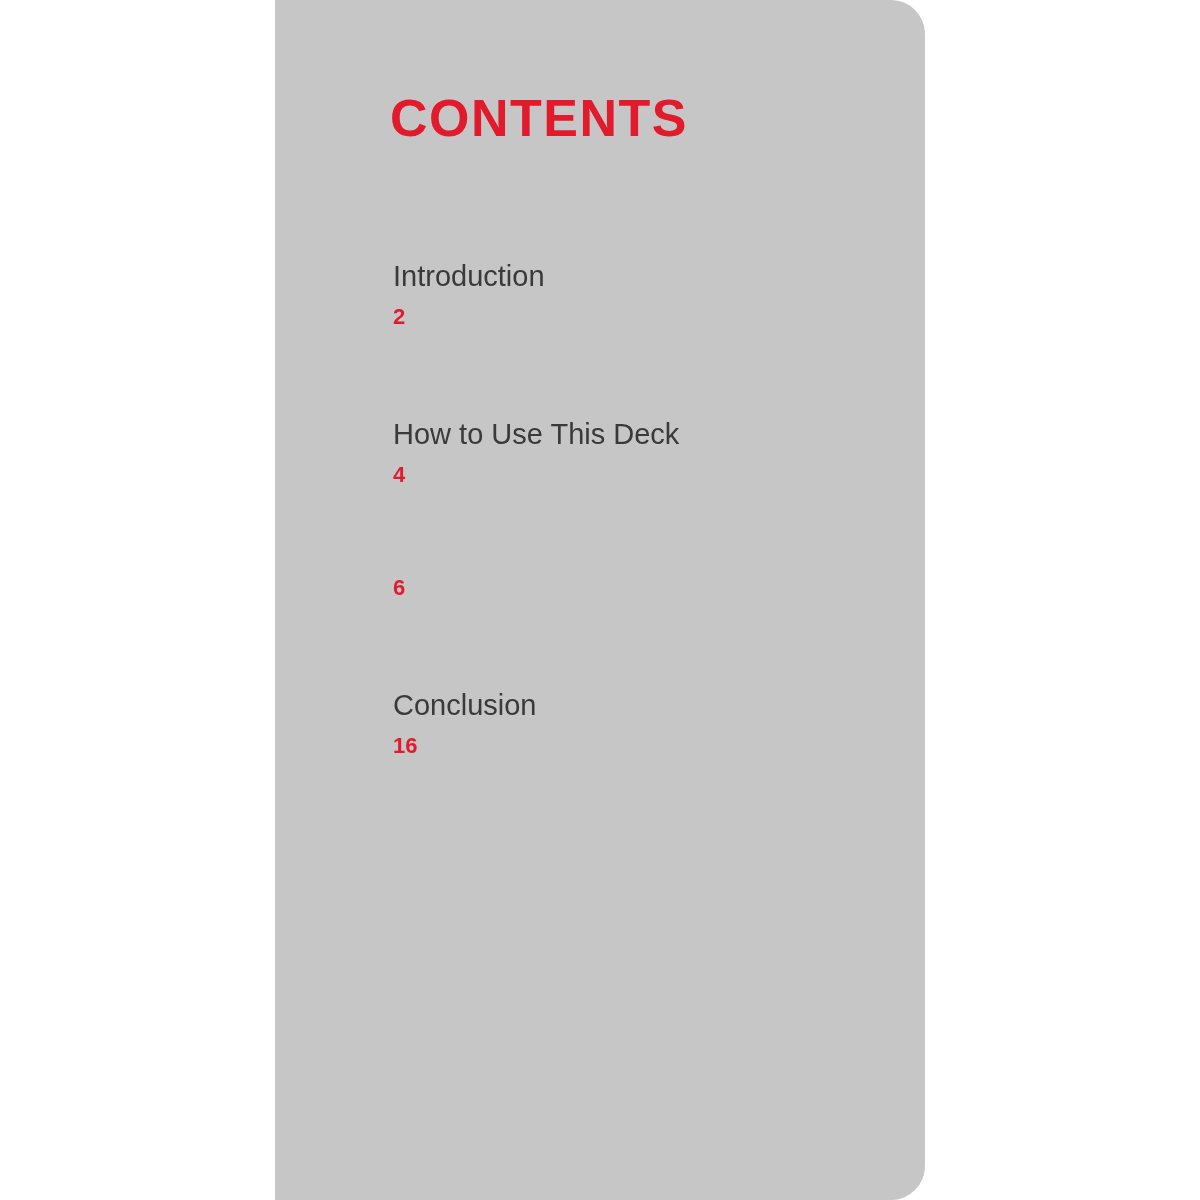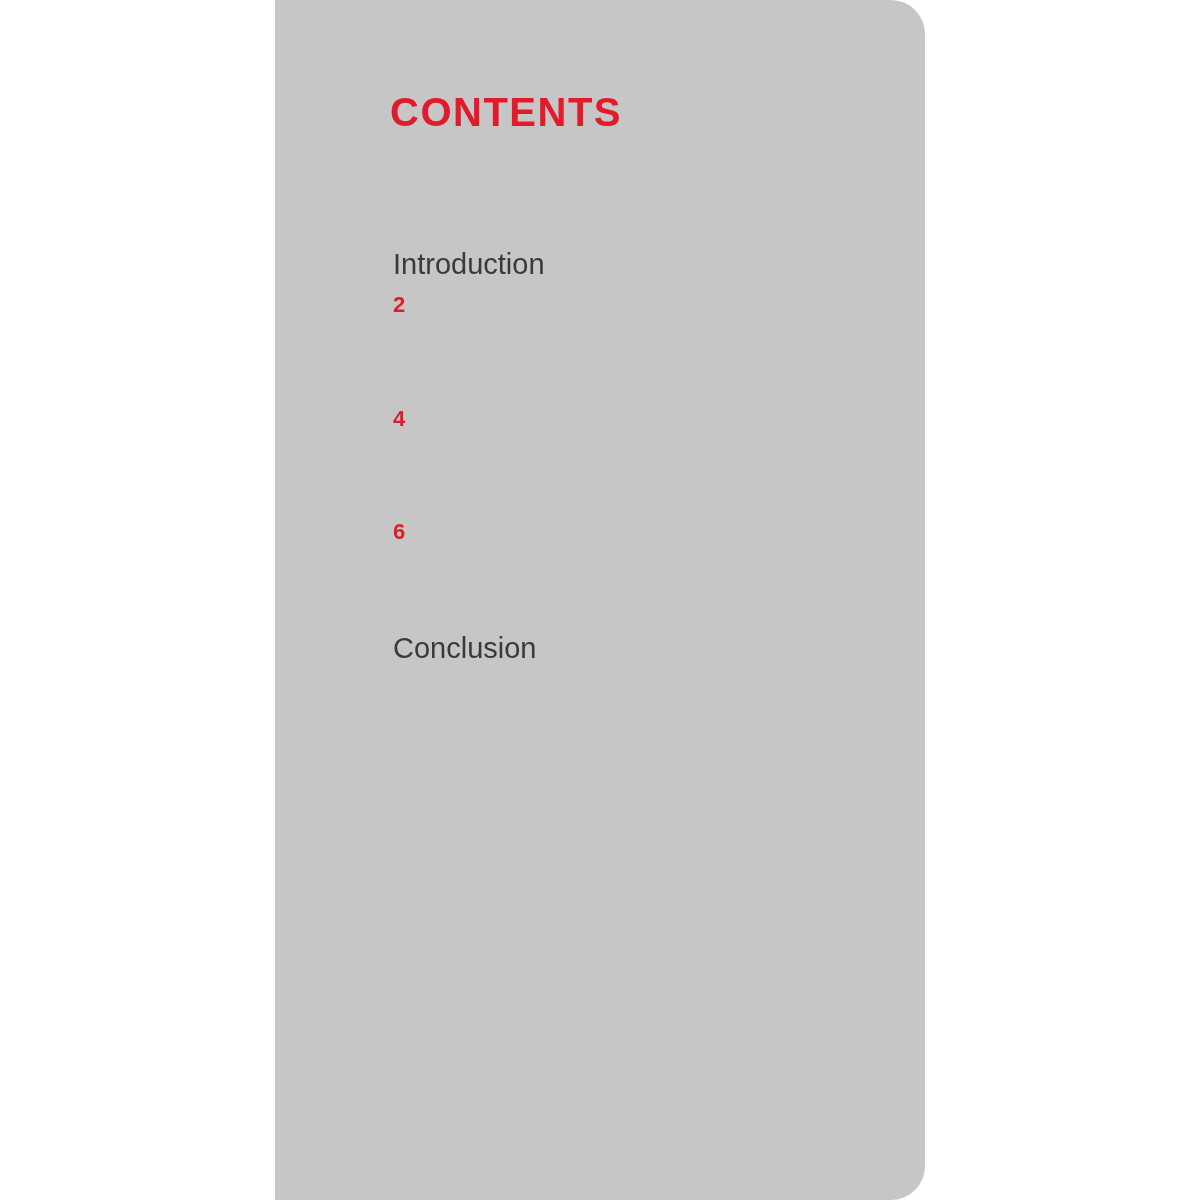--- a/index.html
+++ b/index.html
@@ -30,32 +30,32 @@
     border-top-right-radius: 34px;
     border-bottom-right-radius: 34px;
     box-sizing: border-box;
     padding: 0;
   }
 
   .contents-title {
     position: absolute;
     left: 115px;
     top: 92px;
-    font-size: 40px;
+    font-size: 52px;
     font-weight: bold;
     letter-spacing: 1.5px;
     color: #e11a2c;
     line-height: 1;
     white-space: nowrap;
   }
 
   .toc-list {
     position: absolute;
     left: 118px;
-    top: 248px;
+    top: 260px;
     width: 500px;
   }
 
   .toc-entry {
     margin-bottom: 88px;
   }
 
   .toc-entry:last-child {
     margin-bottom: 0;
   }
@@ -85,27 +85,29 @@
     <div class="contents-title">CONTENTS</div>
 
     <div class="toc-list">
 
       <div class="toc-entry">
         <div class="toc-label">Introduction</div>
         <div class="toc-page">2</div>
       </div>
 
       <div class="toc-entry">
+        <div class="toc-label">How to Use This Deck</div>
         <div class="toc-page">4</div>
       </div>
 
       <div class="toc-entry">
         <div class="toc-page">6</div>
       </div>
 
 
       <div class="toc-entry">
         <div class="toc-label">Conclusion</div>
+        <div class="toc-page">16</div>
       </div>
 
     </div>
   </div>
 </div>
 
 </body></html>

